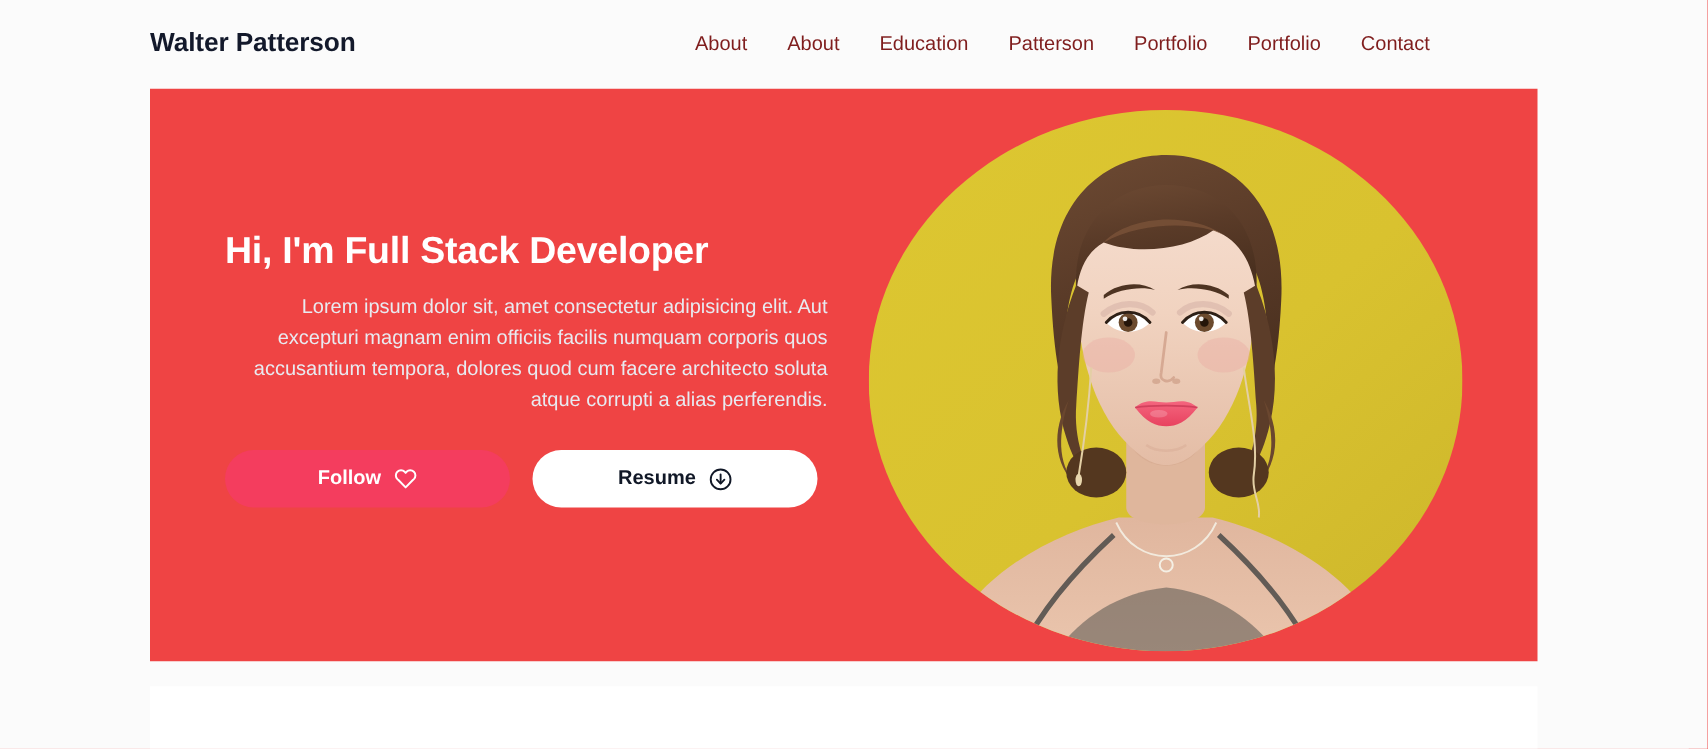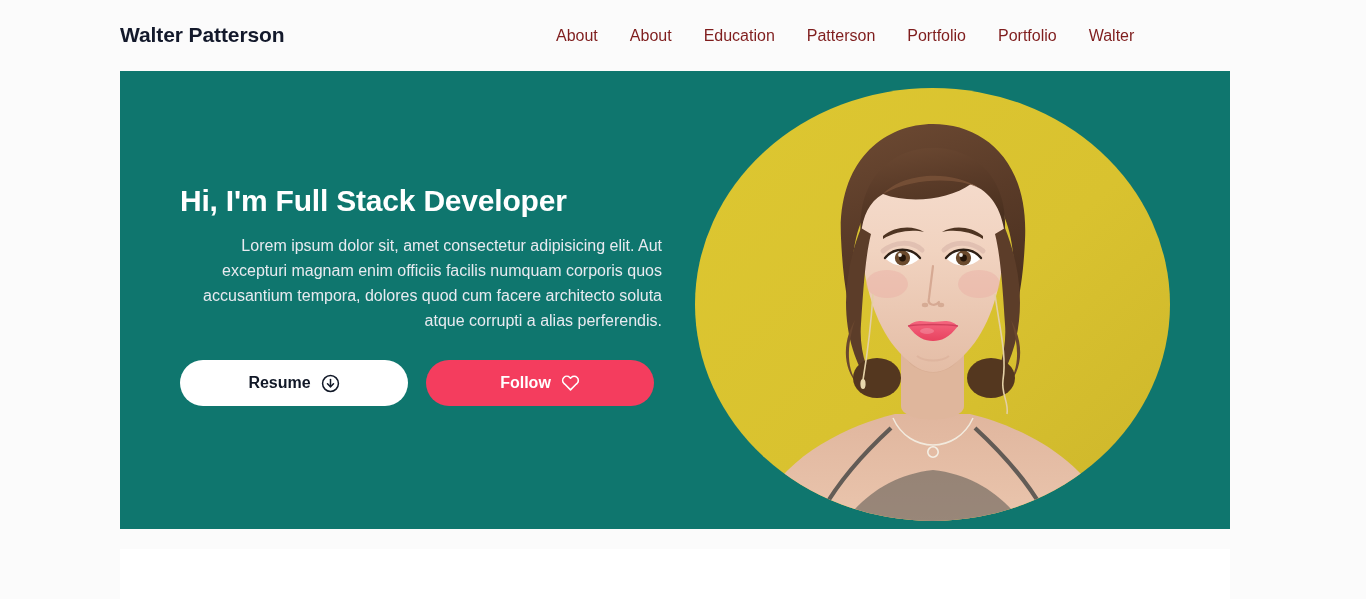--- a/index.html
+++ b/index.html
@@ -58,21 +58,21 @@
   .nav-link:first-child { padding-left:0; }
   .nav-link:last-child { padding-right:0; }
 
   
   .hero {
     position:absolute;
     left:120px;
     top:71px;
     width:1110px;
     height:458px;
-    background:#0f766e;
+    background:#ef4444;
     overflow:hidden;
   }
   .hero-text {
     position:absolute;
     left:60px;
     top:112px;
     width:490px;
   }
   .hero-title {
     font-size:30px;
@@ -151,48 +151,48 @@
   <header class="site-header">
     <div class="brand">Walter Patterson</div>
 
     <nav class="main-nav">
       <a class="nav-link">About</a>
       <a class="nav-link">About</a>
       <a class="nav-link">Education</a>
       <a class="nav-link">Patterson</a>
       <a class="nav-link">Portfolio</a>
       <a class="nav-link">Portfolio</a>
-      <a class="nav-link">Walter</a>
+      <a class="nav-link">Contact</a>
     </nav>
   </header>
 
   <section class="hero">
 
     <div class="hero-text">
       <h1 class="hero-title">Hi, I'm Full Stack Developer</h1>
       <p class="hero-desc">Lorem ipsum dolor sit, amet consectetur adipisicing elit. Aut excepturi magnam enim officiis facilis numquam corporis quos accusantium tempora, dolores quod cum facere architecto soluta atque corrupti a alias perferendis.</p>
     </div>
 
     <div class="hero-actions">
+      <button class="btn btn-follow">
+        <span>Follow</span>
+        <span class="icon">
+          <svg width="19" height="18" viewBox="0 0 24 24" fill="none" stroke="#ffffff" stroke-width="2.1" stroke-linecap="round" stroke-linejoin="round">
+            <path d="M20.8 4.6a5.5 5.5 0 0 0-7.8 0L12 5.7l-1-1.1a5.5 5.5 0 0 0-7.8 7.8l1.1 1L12 21.2l7.7-7.8 1.1-1a5.5 5.5 0 0 0 0-7.8z"></path>
+          </svg>
+        </span>
+      </button>
+
       <button class="btn btn-resume">
         <span>Resume</span>
         <span class="icon">
           <svg width="19" height="19" viewBox="0 0 24 24" fill="none" stroke="#111827" stroke-width="1.9" stroke-linecap="round" stroke-linejoin="round">
             <circle cx="12" cy="12" r="10"></circle>
             <line x1="12" y1="7" x2="12" y2="16"></line>
             <polyline points="8.2,12.3 12,16.2 15.8,12.3"></polyline>
-          </svg>
-        </span>
-      </button>
-
-      <button class="btn btn-follow">
-        <span>Follow</span>
-        <span class="icon">
-          <svg width="19" height="18" viewBox="0 0 24 24" fill="none" stroke="#ffffff" stroke-width="2.1" stroke-linecap="round" stroke-linejoin="round">
-            <path d="M20.8 4.6a5.5 5.5 0 0 0-7.8 0L12 5.7l-1-1.1a5.5 5.5 0 0 0-7.8 7.8l1.1 1L12 21.2l7.7-7.8 1.1-1a5.5 5.5 0 0 0 0-7.8z"></path>
           </svg>
         </span>
       </button>
     </div>
 
     <div class="hero-photo">
       <svg viewBox="0 0 475 433" xmlns="http://www.w3.org/2000/svg" aria-hidden="true">
         <defs>
           <clipPath id="ellipseClip">
             <ellipse cx="237.5" cy="216.5" rx="237.5" ry="216.5"></ellipse>

